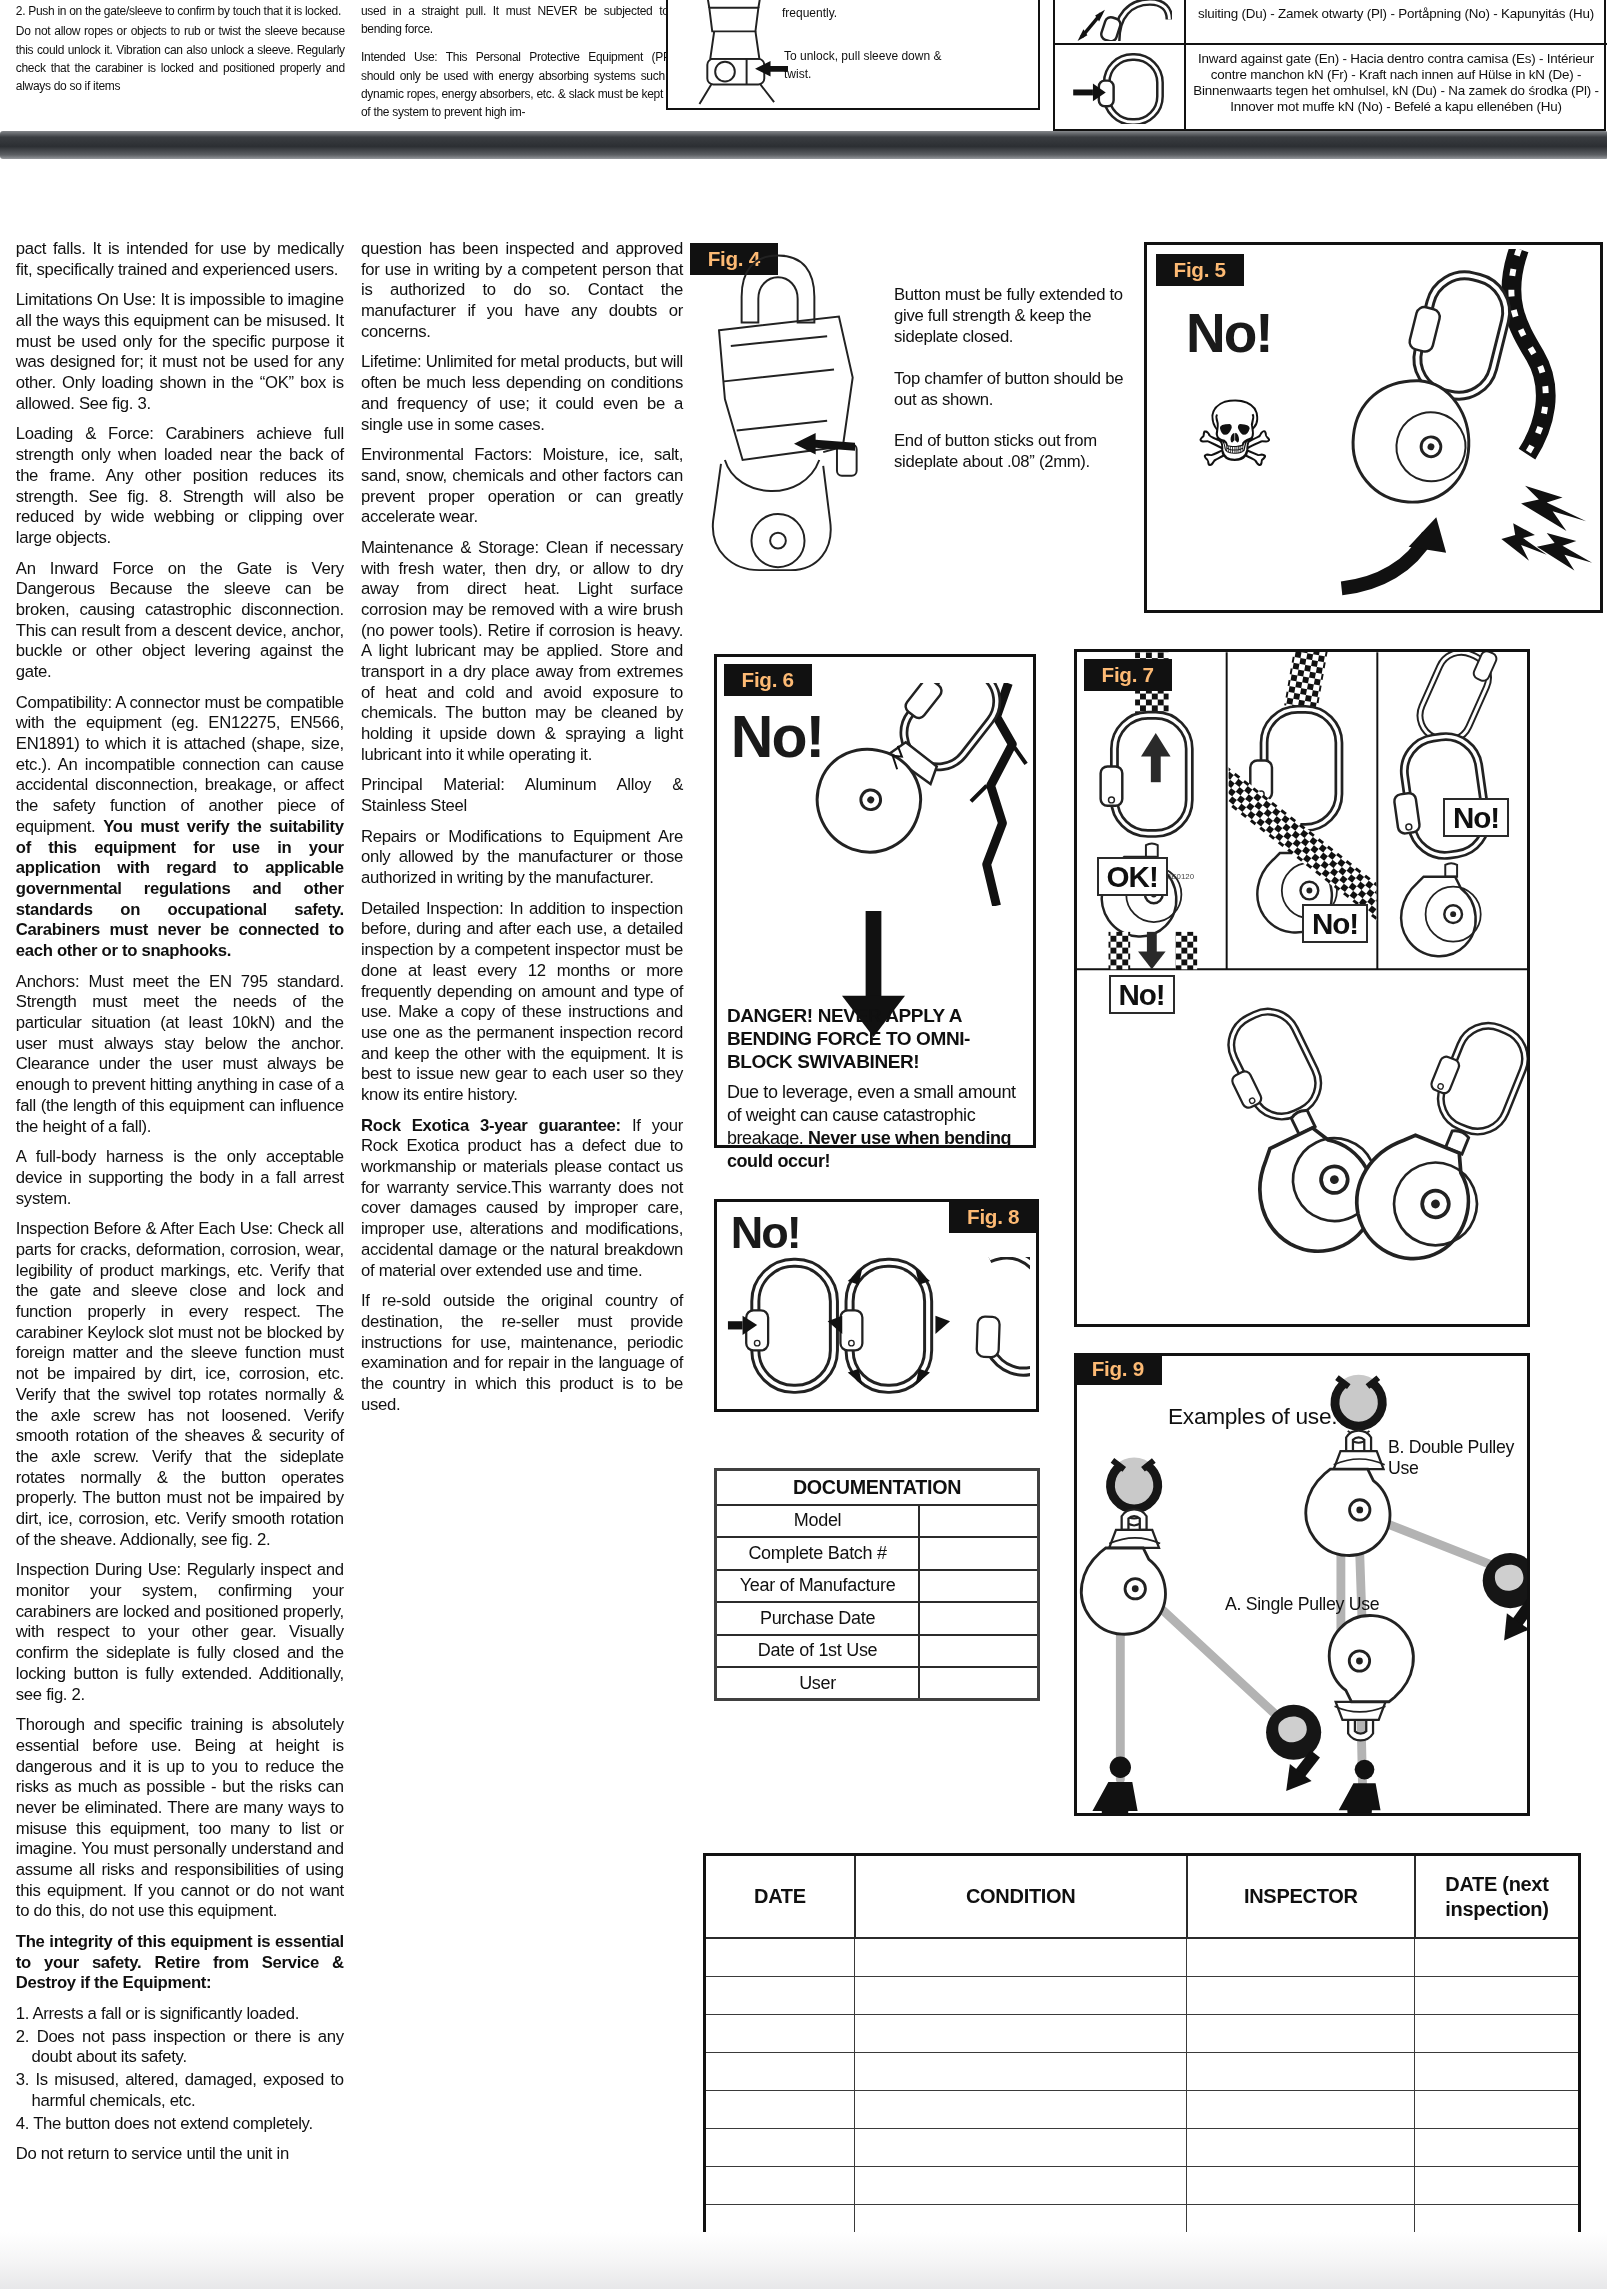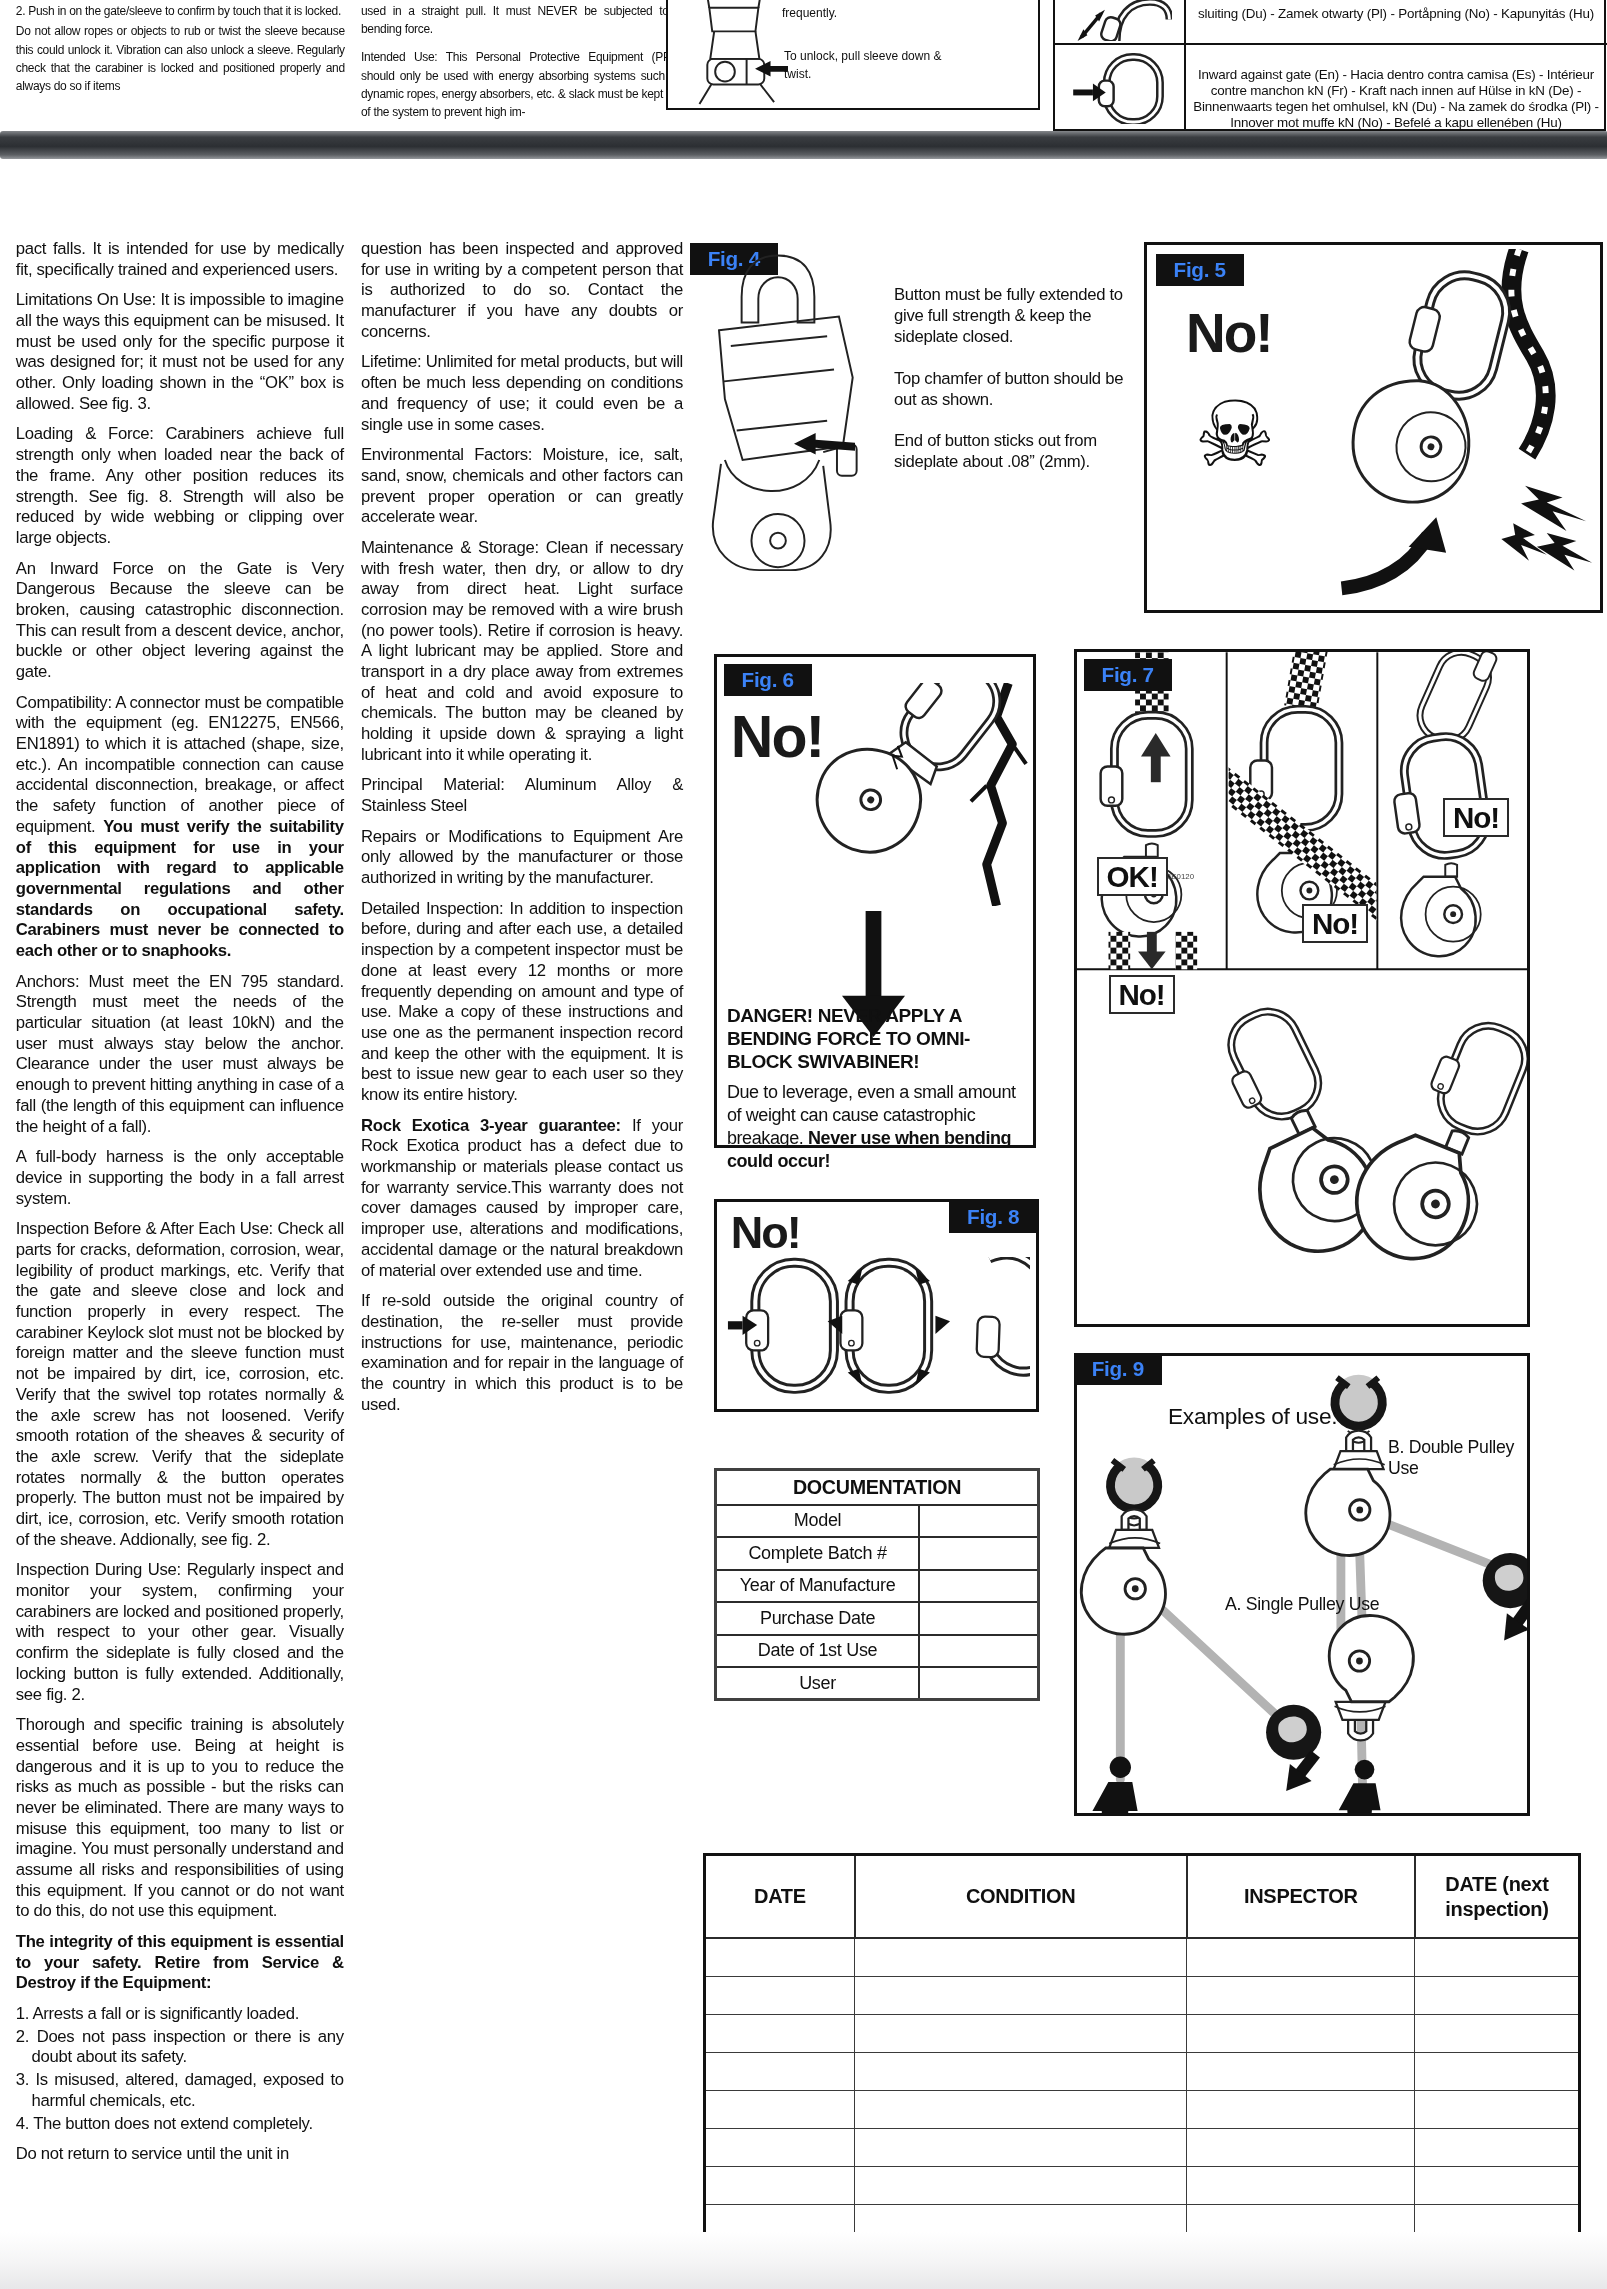--- a/index.html
+++ b/index.html
@@ -3,21 +3,21 @@
 <meta charset="utf-8">
 <style>
   html,body{margin:0;padding:0;background:#fff;}
   .page{position:relative;width:1608px;height:2289px;background:#fff;overflow:hidden;
         font-family:"Liberation Sans",sans-serif;color:#101010;}
   .abs{position:absolute;}
   .col{text-align:justify;font-size:16.7px;line-height:20.7px;letter-spacing:-0.3px;}
   .col p{margin:0 0 9.9px 0;}
   .tight{font-size:12px;line-height:18.3px;}
   .hang{padding-left:15.8px;text-indent:-15.8px;margin:0 0 2px 0 !important;}
-  .figlabel{background:#111;color:#3b82f6;font-weight:bold;font-size:20.7px;line-height:20.7px;
+  .figlabel{background:#111;color:#fdba74;font-weight:bold;font-size:20.7px;line-height:20.7px;
             padding:5.9px 17.7px;letter-spacing:-0.3px;display:inline-block;}
   .no-big{font-weight:bold;color:#1a1a1a;letter-spacing:-2px;line-height:1;}
   .okno{border:2.5px solid #2a2a2a;background:#fff;font-weight:bold;font-size:29.6px;line-height:33px;
         padding:1px 7.9px;letter-spacing:-1px;display:inline-block;}
   .fbox{border:3px solid #111;background:#fff;box-sizing:border-box;}
   .thinbox{border:2px solid #111;background:#fff;box-sizing:border-box;}
   .ann{font-size:16.7px;line-height:21px;letter-spacing:-0.3px;}
   .ann p{margin:0 0 20.7px 0;}
   .langtxt{font-size:13.4px;line-height:16px;text-align:center;letter-spacing:-0.2px;}
   .danger{font-size:19px;line-height:23px;letter-spacing:-0.4px;}
@@ -143,21 +143,21 @@
 
     <svg class="abs" style="left:17.7px;top:112px;" width="99" height="71" viewBox="0 0 100 72">
       <g fill="none" stroke="#222">
         <rect x="34" y="4" width="54" height="66" rx="26" stroke-width="8" fill="#fff"></rect>
         <rect x="34" y="4" width="54" height="66" rx="26" stroke="#fff" stroke-width="3"></rect>
         <rect x="26" y="28" width="15" height="26" rx="6" stroke-width="2.5" fill="#fff"></rect>
       </g>
       <rect x="0" y="37" width="20" height="6" fill="#111"></rect>
       <polygon fill="#111" points="20,31 20,49 33,40"></polygon>
     </svg>
-    <div class="abs langtxt" style="left:138px;top:126px;width:406px;">Inward against gate (En) - Hacia dentro contra camisa (Es) - Intérieur contre manchon kN (Fr) - Kraft nach innen auf Hülse in kN (De) - Binnenwaarts tegen het omhulsel, kN (Du) - Na zamek do środka (Pl) - Innover mot muffe kN (No) - Befelé a kapu ellenében (Hu)</div>
+    <div class="abs langtxt" style="left:138px;top:110px;width:406px;">Inward against gate (En) - Hacia dentro contra camisa (Es) - Intérieur contre manchon kN (Fr) - Kraft nach innen auf Hülse in kN (De) - Binnenwaarts tegen het omhulsel, kN (Du) - Na zamek do środka (Pl) - Innover mot muffe kN (No) - Befelé a kapu ellenében (Hu)</div>
   </div>
 
   <div class="abs divbar" style="left:0;top:131px;width:1608px;height:27.6px;"></div>
 
   <div class="abs col" style="left:15.8px;top:239px;width:328px;">
     <p>pact falls. It is intended for use by medically fit, specifically trained and experienced users.</p>
     <p>Limitations On Use: It is impossible to imagine all the ways this equipment can be misused. It must be used only for the specific purpose it was designed for; it must not be used for any other. Only loading shown in the “OK” box is allowed. See fig. 3.</p>
     <p>Loading &amp; Force: Carabiners achieve full strength only when loaded near the back of the frame.  Any other position reduces its strength. See fig. 8. Strength will also be reduced by wide webbing or clipping over large objects.</p>
     <p>An Inward Force on the Gate is Very Dangerous Because the sleeve can be broken, causing catastrophic disconnection. This can result from a descent device, anchor, buckle or other object levering against the gate.</p>
     <p><span>Compatibility: A connector must be compatible with the equipment (eg. EN12275, EN566, EN1891) to which it is attached (shape, size, etc.). An incompatible connection can cause accidental disconnection, breakage, or affect the safety function of another piece of equipment. </span><b>You must verify the suitability of this equipment for use in your application with regard to applicable governmental regulations and other standards on occupational safety. Carabiners must never be connected to each other or to snaphooks.</b></p>

